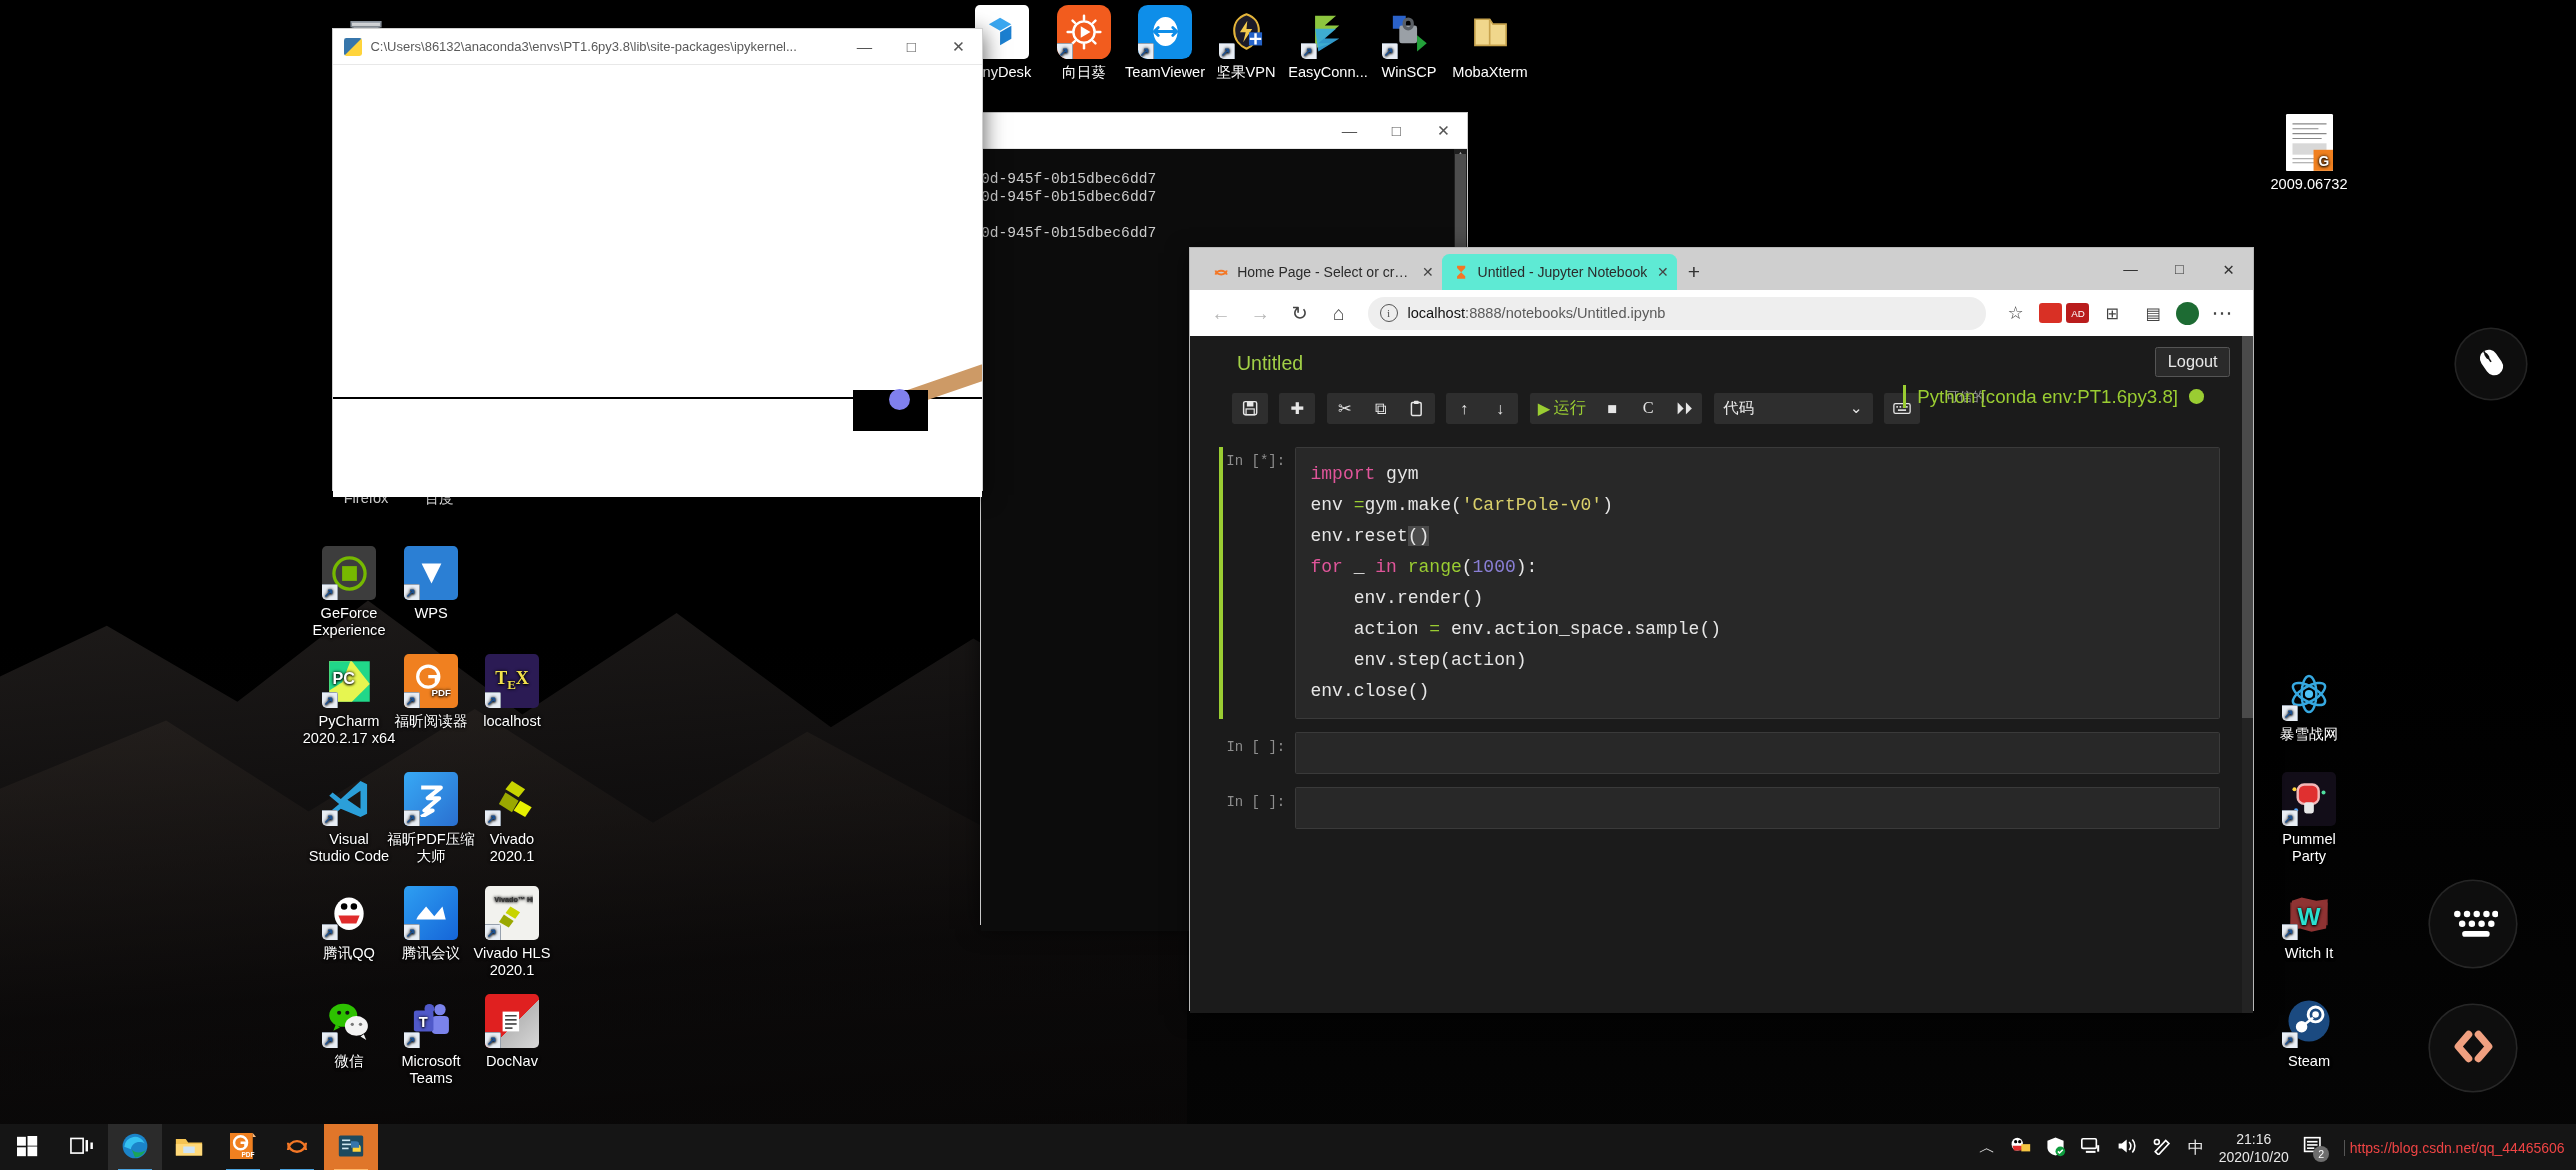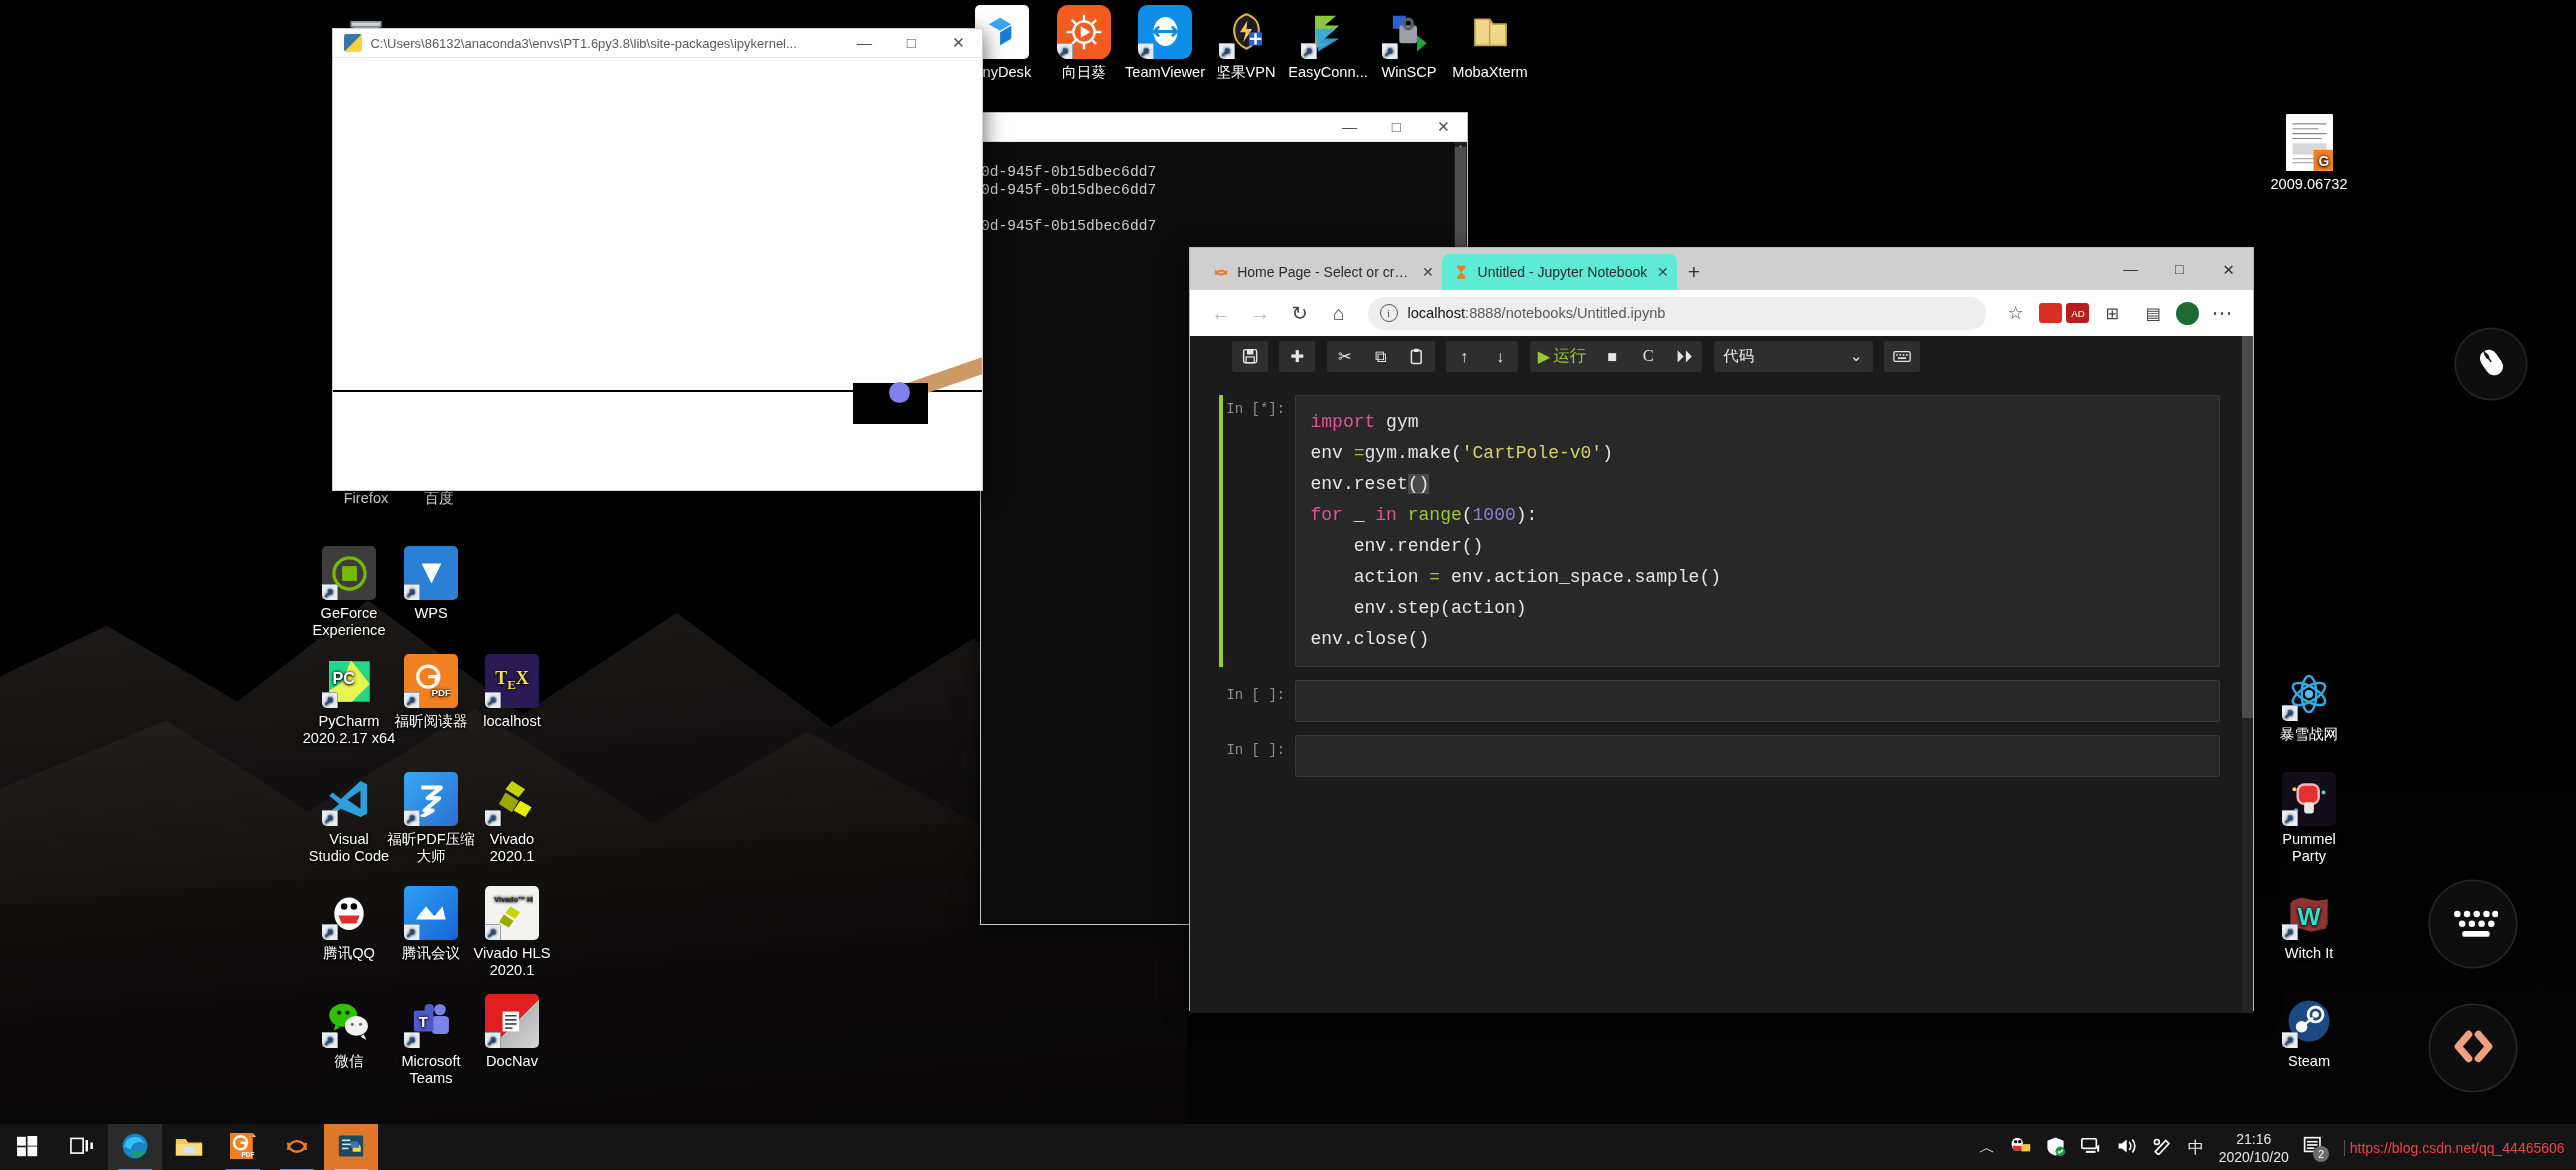--- a/index.html
+++ b/index.html
@@ -48,21 +48,21 @@
   .shortcut-arrow {
     position: absolute; left: -2.4px; bottom: -2.4px; width: 18px; height: 18px;
     background: #e9eef5; border: 0.8px solid #97a1ad; border-radius: 1.6px;
     display: flex; align-items: center; justify-content: center;
     font-size: 12.2px; color: #1b4f8f; line-height: 1;
   }
 
   
   .window { position: absolute; background: #fff; box-shadow: 0 4.9px 21px rgba(0,0,0,.65); }
   .titlebar {
-    height: 29px; background: #fff; display: flex; align-items: center;
+    height: 36px; background: #fff; display: flex; align-items: center;
     padding-left: 11.4px; font-size: 14px; color: #3c3c3c;
     border-bottom: 0.8px solid #e8e8e8;
   }
   .win-btns { margin-left: auto; display: flex; height: 100%; }
   .win-btn {
     width: 47px; height: 100%; display: flex; align-items: center; justify-content: center;
     font-size: 15.4px; color: #555;
   }
 
   
@@ -691,20 +691,30 @@
         <div class="ext-sq" style="background:#b91c1c;color:#fff;font-size:9.8px;display:flex;align-items:center;justify-content:center">AD</div>
         <div class="navbtn" style="font-size:16.3px">⊞</div>
         <div class="navbtn" style="font-size:16.3px">▤</div>
         <div class="avatar-dot"></div>
         <div class="navbtn" style="font-size:21px">⋯</div>
       </div>
     </div>
 
     <div class="jup">
 
+      <div class="jup-header">
+        <div class="jup-title">Untitled</div>
+        <div class="jup-logout">Logout</div>
+        <div class="jup-trust">可信的</div>
+        <div class="jup-kernel">
+          <span class="kbar"></span>
+          <span>Python [conda env:PT1.6py3.8]</span>
+          <span class="kdot"></span>
+        </div>
+      </div>
 
 
       <div class="jup-toolbar">
         <div class="tgroup">
           <div class="tbtn">
             <svg width="16.3" height="16.3" viewBox="0 0 20 20">
                 <rect x="2" y="2" width="16" height="16" rx="2" fill="none" stroke="#e6e6e6" stroke-width="1.8"></rect>
                 <rect x="6" y="2" width="8" height="6" fill="#e6e6e6"></rect>
                 <rect x="5" y="11" width="10" height="7" fill="none" stroke="#e6e6e6" stroke-width="1.5"></rect>
               </svg>

